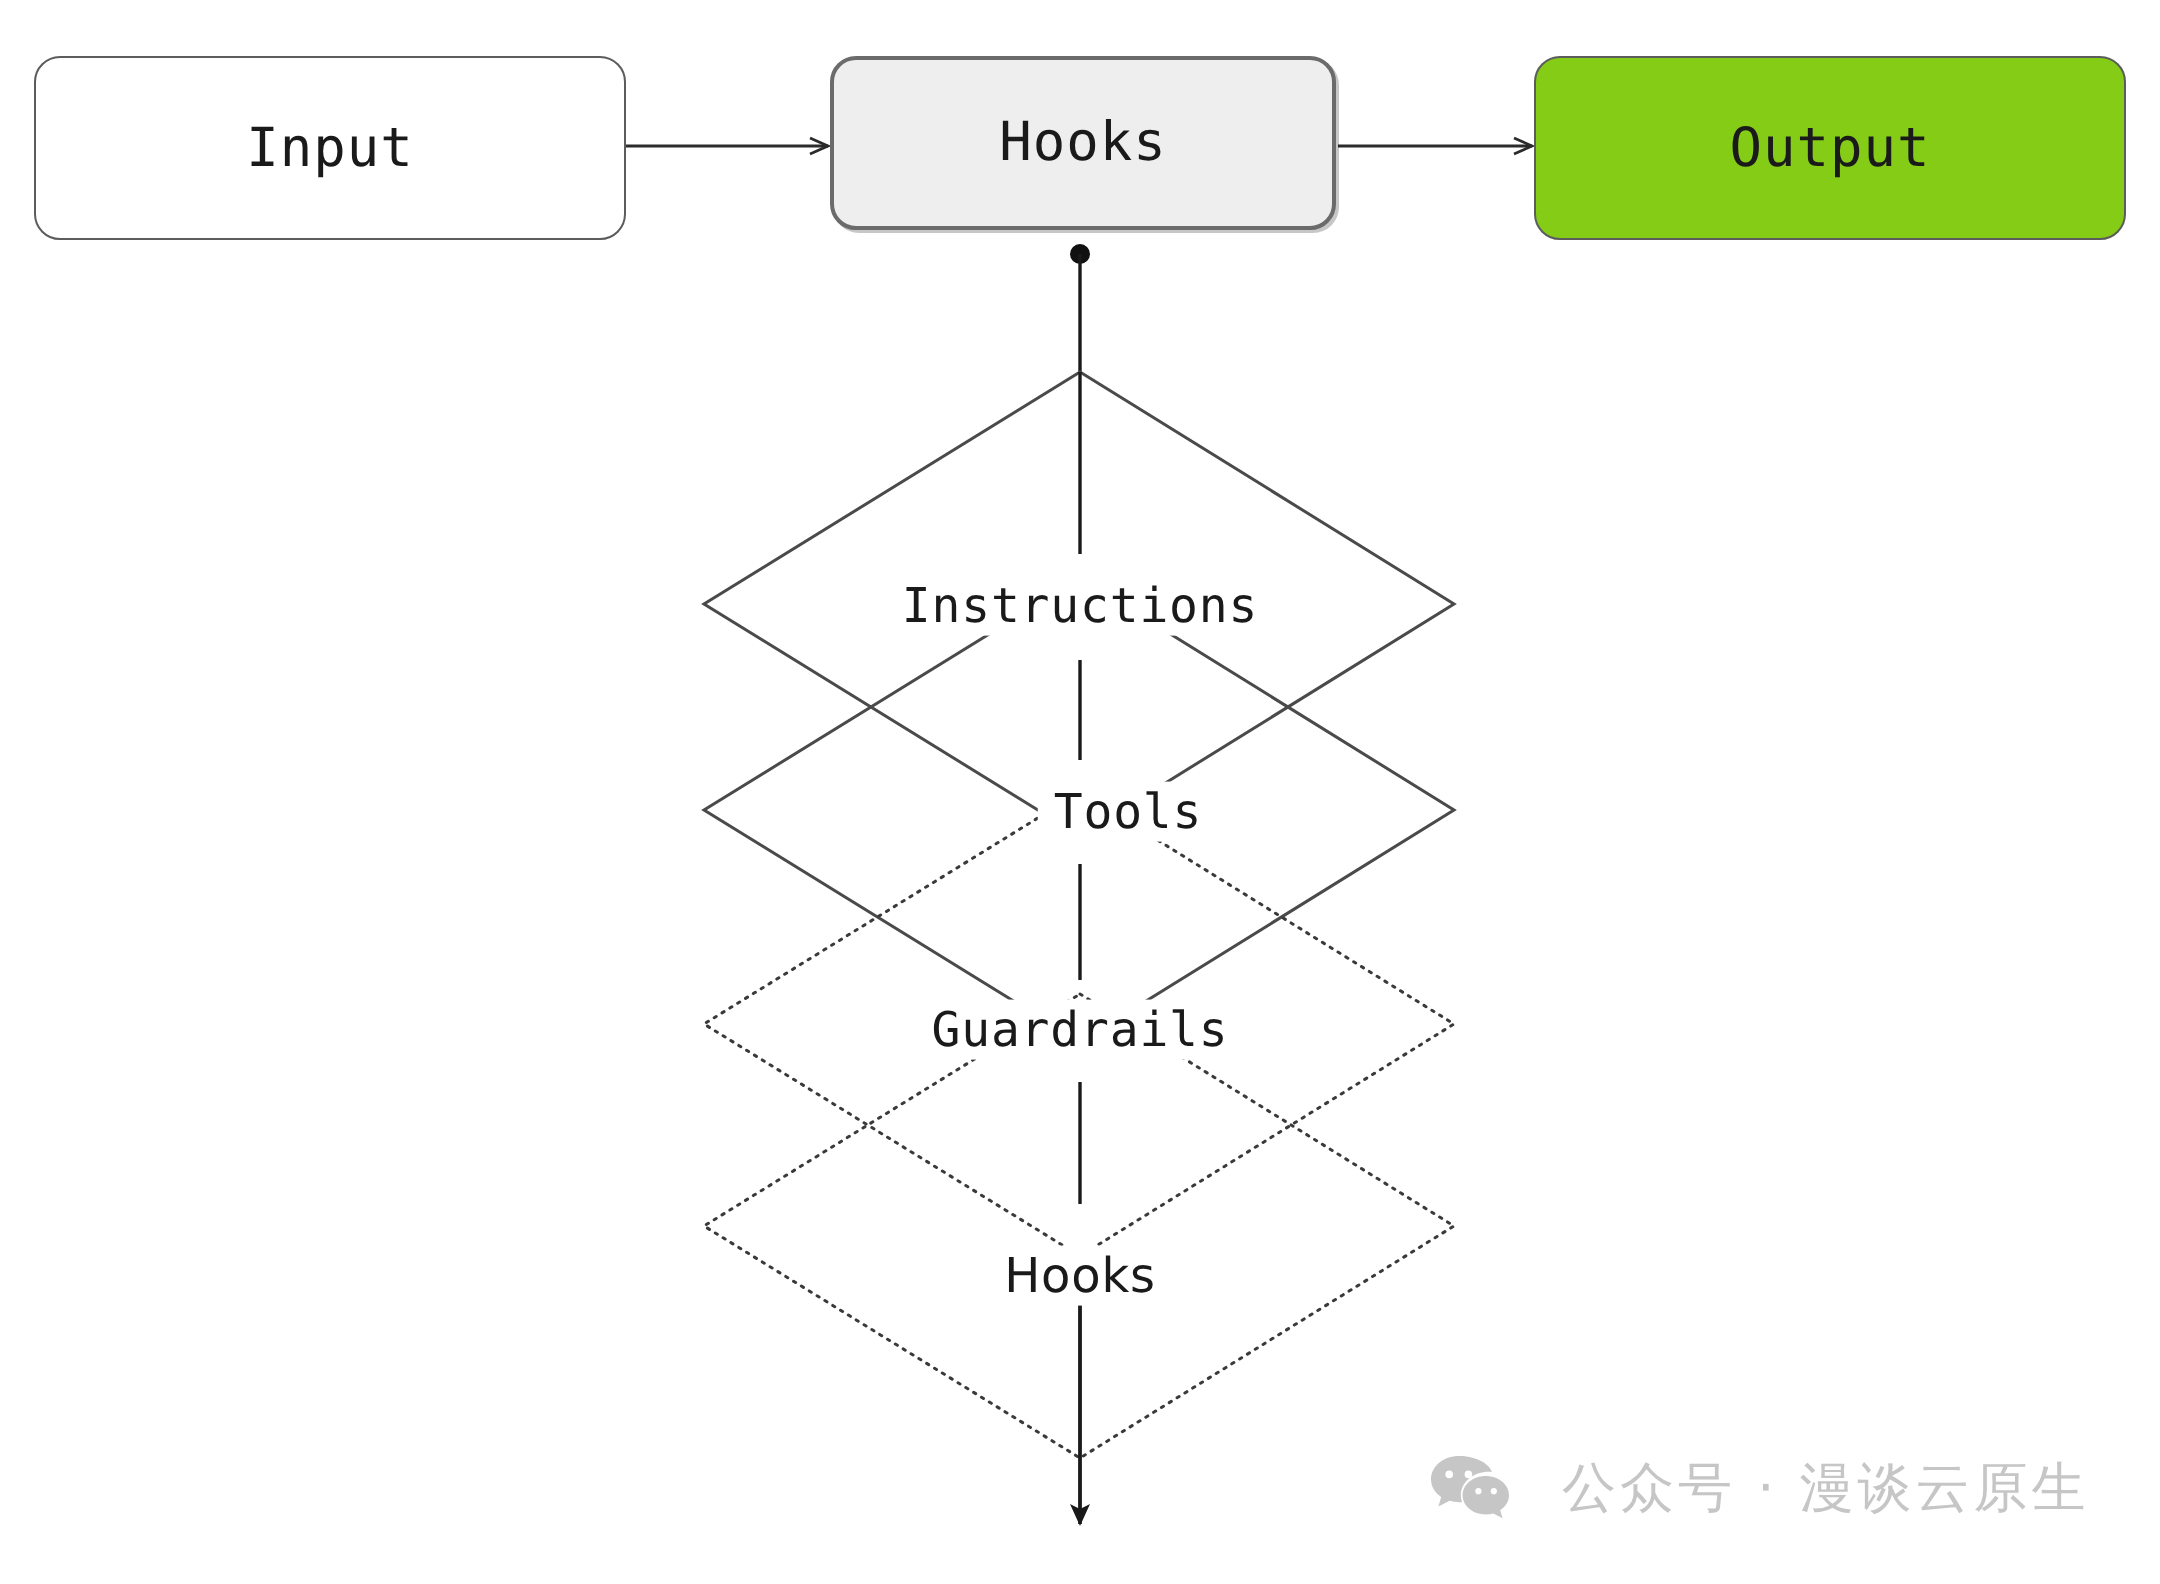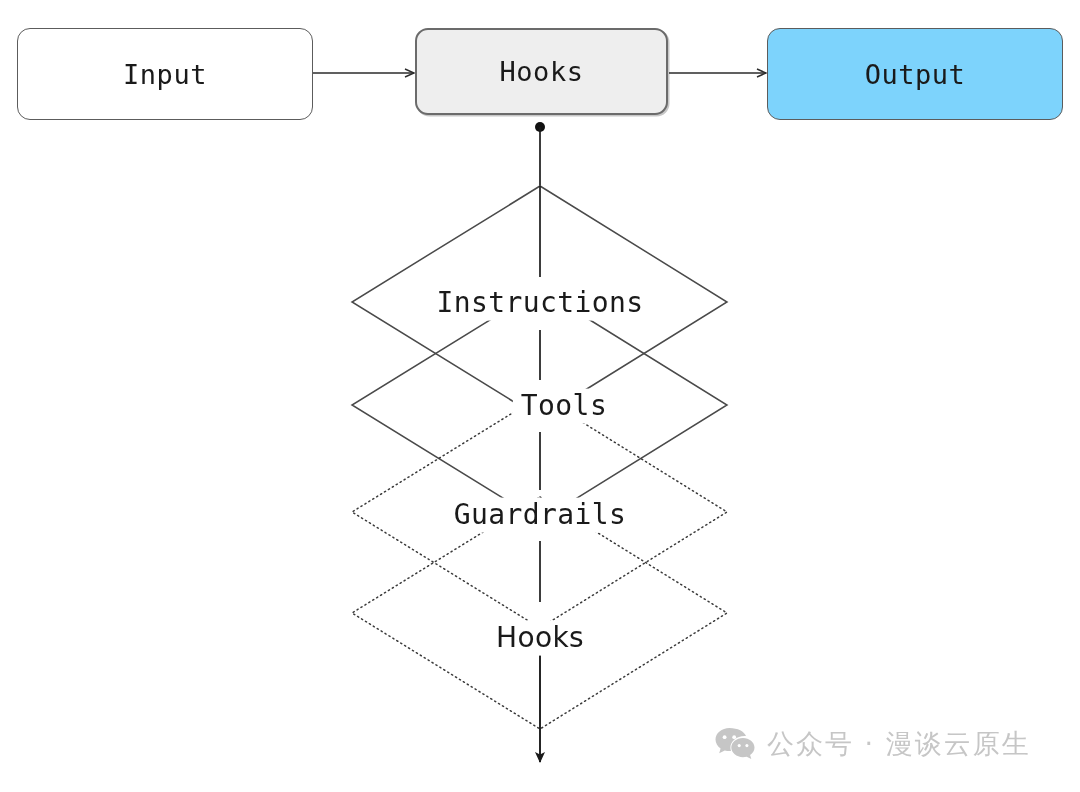--- a/index.html
+++ b/index.html
@@ -41,54 +41,54 @@
     height: 92px;
     border: 1.6px solid #5c5c5c;
     background: #ffffff;
   }
   #output-box {
     left: 767px;
     top: 28px;
     width: 296px;
     height: 92px;
     border: 1.6px solid #5c5c5c;
-    background: #7dd3fc;
+    background: #84cc16;
   }
   #agent-box {
     left: 415px;
     top: 28px;
     width: 253px;
     height: 87px;
     border: 2px solid #6b6b6b;
     background: #eeeeee;
     box-shadow: 1.5px 1.5px 0 rgba(0,0,0,0.22);
   }
   .diamond-label {
     position: absolute;
     font-family: "DejaVu Sans Mono", "Liberation Mono", monospace;
-    font-size: 28px;
+    font-size: 24px;
     color: #1a1a1a;
     letter-spacing: 0.4px;
     white-space: nowrap;
     transform: translate(-50%, -50%);
     background: #ffffff;
     padding: 2px 8px;
     line-height: 1.1;
   }
   .diamond-label.sans {
     font-family: "DejaVu Sans", "Liberation Sans", sans-serif;
     margin-top: 11px;
   }
   #watermark {
     position: absolute;
     left: 714px;
     top: 726px;
     display: flex;
     align-items: center;
-    gap: 11px;
+    gap: 25px;
     color: #c6c6c6;
     font-family: "DejaVu Sans", "Liberation Sans", sans-serif;
     font-size: 27px;
     letter-spacing: 2px;
     white-space: nowrap;
   }
   #watermark-icon {
     width: 42px;
     height: 36px;
     flex: none;

